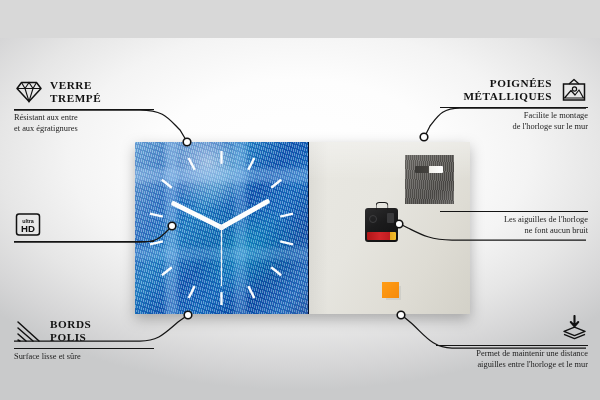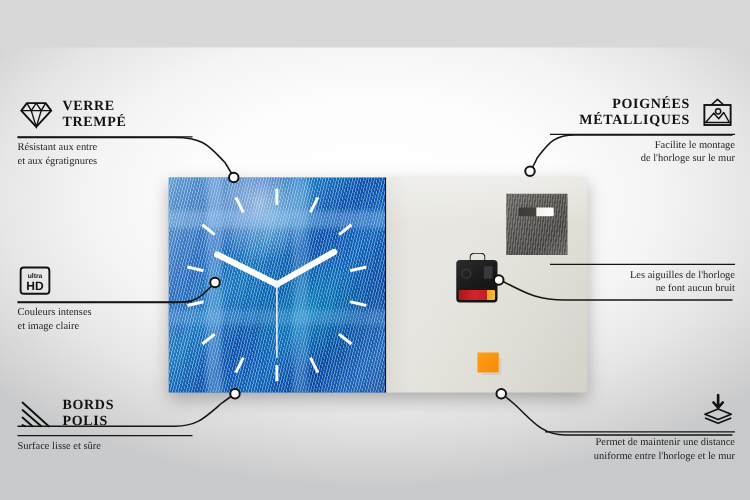--- a/index.html
+++ b/index.html
@@ -329,22 +329,20 @@
     <div class="f-head">
       <span class="f-icon">
         <svg width="28" height="25" viewBox="0 0 28 25">
           <rect x="2.5" y="2" width="23" height="21" rx="2.5" fill="none" stroke="#111" stroke-width="1.5"></rect>
           <text x="14" y="10.5" font-family="Liberation Sans, sans-serif" font-size="5.4" font-weight="bold" text-anchor="middle" fill="#111">ultra</text>
           <text x="14" y="20" font-family="Liberation Sans, sans-serif" font-size="9.6" font-weight="bold" text-anchor="middle" fill="#111">HD</text>
         </svg>
       </span>
     </div>
     <div class="f-rule"></div>
-    <div class="f-sub">Couleurs intenses
-et image claire</div>
   </div>
 
   <div class="feature left" id="feature-polished-edges">
     <div class="f-head">
       <span class="f-icon">
         <svg width="26" height="23" viewBox="0 0 26 23">
           <g stroke="#111" stroke-width="1.5" stroke-linecap="round">
             <line x1="2" y1="2" x2="23" y2="21"></line>
             <line x1="2" y1="8" x2="17" y2="21"></line>
             <line x1="2" y1="14" x2="10" y2="21"></line>
@@ -388,16 +386,16 @@
       <span class="f-icon">
         <svg width="27" height="26" viewBox="0 0 27 26">
           <path d="M13.5 1 v8 M9.8 7 l3.7 4.2 3.7-4.2" fill="none" stroke="#111" stroke-width="2.1" stroke-linecap="round" stroke-linejoin="round"></path>
           <path d="M13.5 12.2 L24 16.4 L13.5 20.6 L3 16.4 Z" fill="none" stroke="#111" stroke-width="1.4" stroke-linejoin="round"></path>
           <path d="M3 19.4 L13.5 23.6 L24 19.4" fill="none" stroke="#111" stroke-width="1.4" stroke-linejoin="round"></path>
         </svg>
       </span>
     </div>
     <div class="f-rule"></div>
     <div class="f-sub">Permet de maintenir une distance
-uniforme entre l'horloge et le mur</div>
+aiguilles entre l'horloge et le mur</div>
   </div>
 
 </div>
 
 </body></html>

